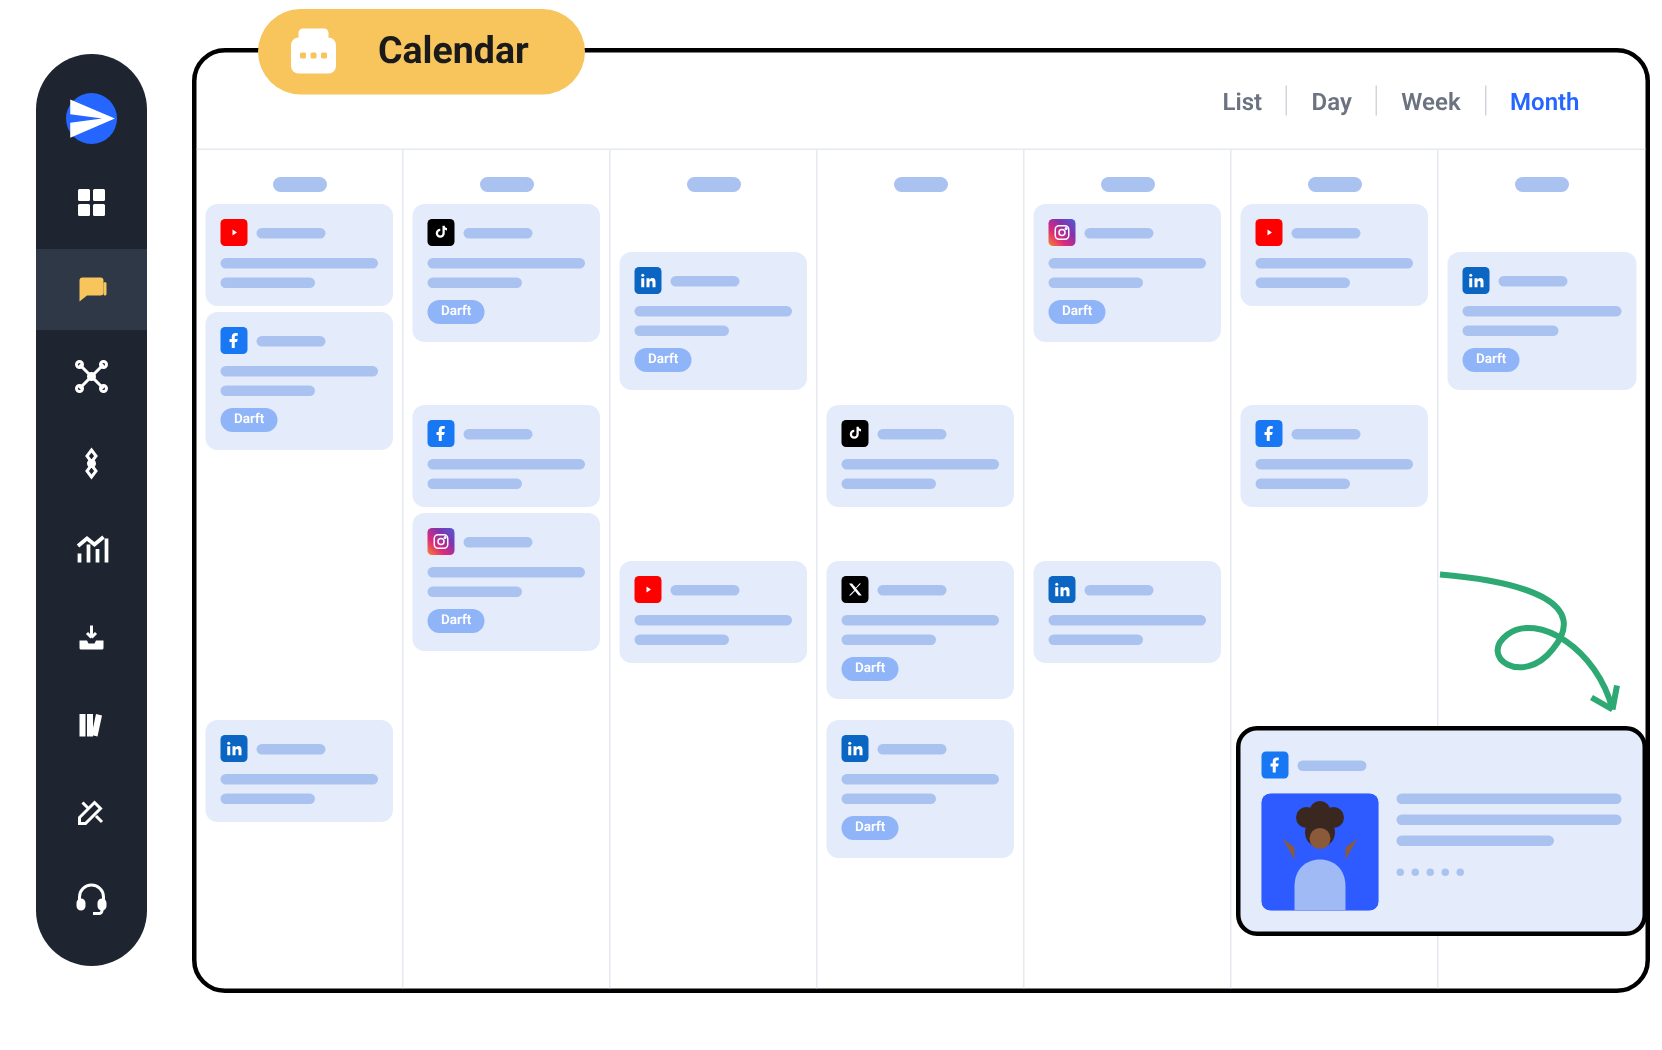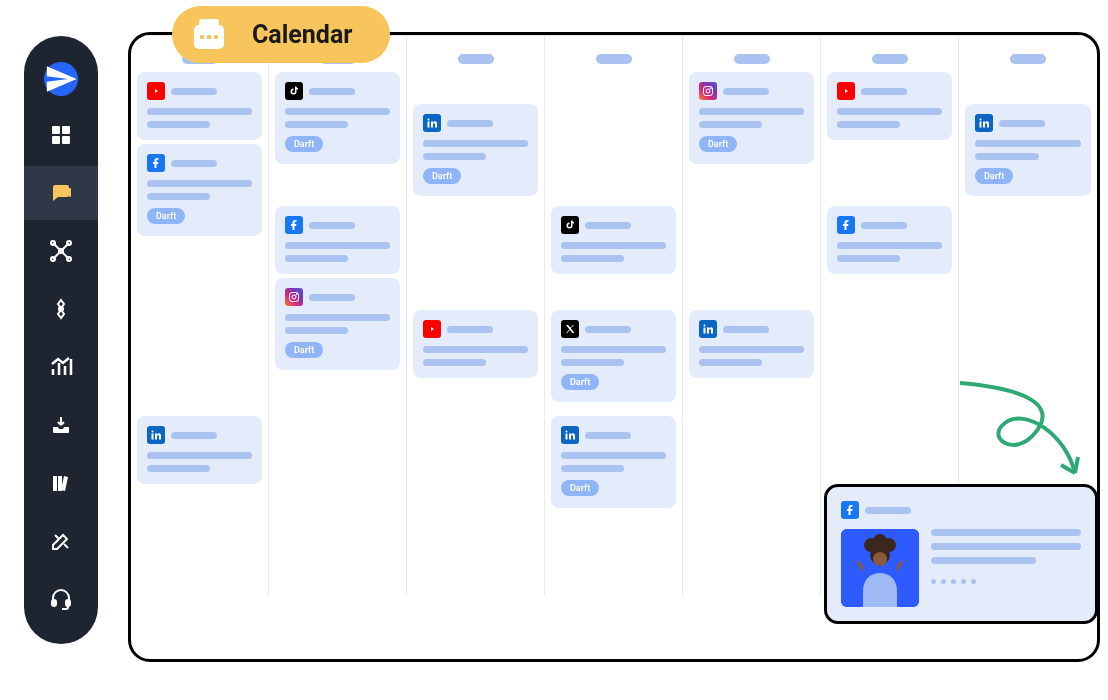--- a/index.html
+++ b/index.html
@@ -295,20 +295,31 @@
     <div class="cb-dots">
         <span></span>
         <span></span>
         <span></span>
       </div>
   </div>
   <div class="cb-text">Calendar</div>
 </div>
 
 <div class="panel">
+  <div class="panel-header">
+    <div class="view-toggle" id="view-toggle">
+        <div class="vt-item">List</div>
+        <div class="sep"></div>
+        <div class="vt-item">Day</div>
+        <div class="sep"></div>
+        <div class="vt-item">Week</div>
+        <div class="sep"></div>
+        <div class="vt-item active">Month</div>
+      </div>
+  </div>
   <div class="grid" id="grid">
       <div class="col" style="position: relative;">
         <div class="col-head"></div>
         <div class="card" style="position: absolute; left: 6px; right: 6px; top: 36px;">
           <div class="card-row1">
             <span class="social-ico ic-youtube">
               <svg viewBox="0 0 24 24" fill="#fff">
                 <path d="M10 8l6 4-6 4z"></path>
               </svg>
             </span>

